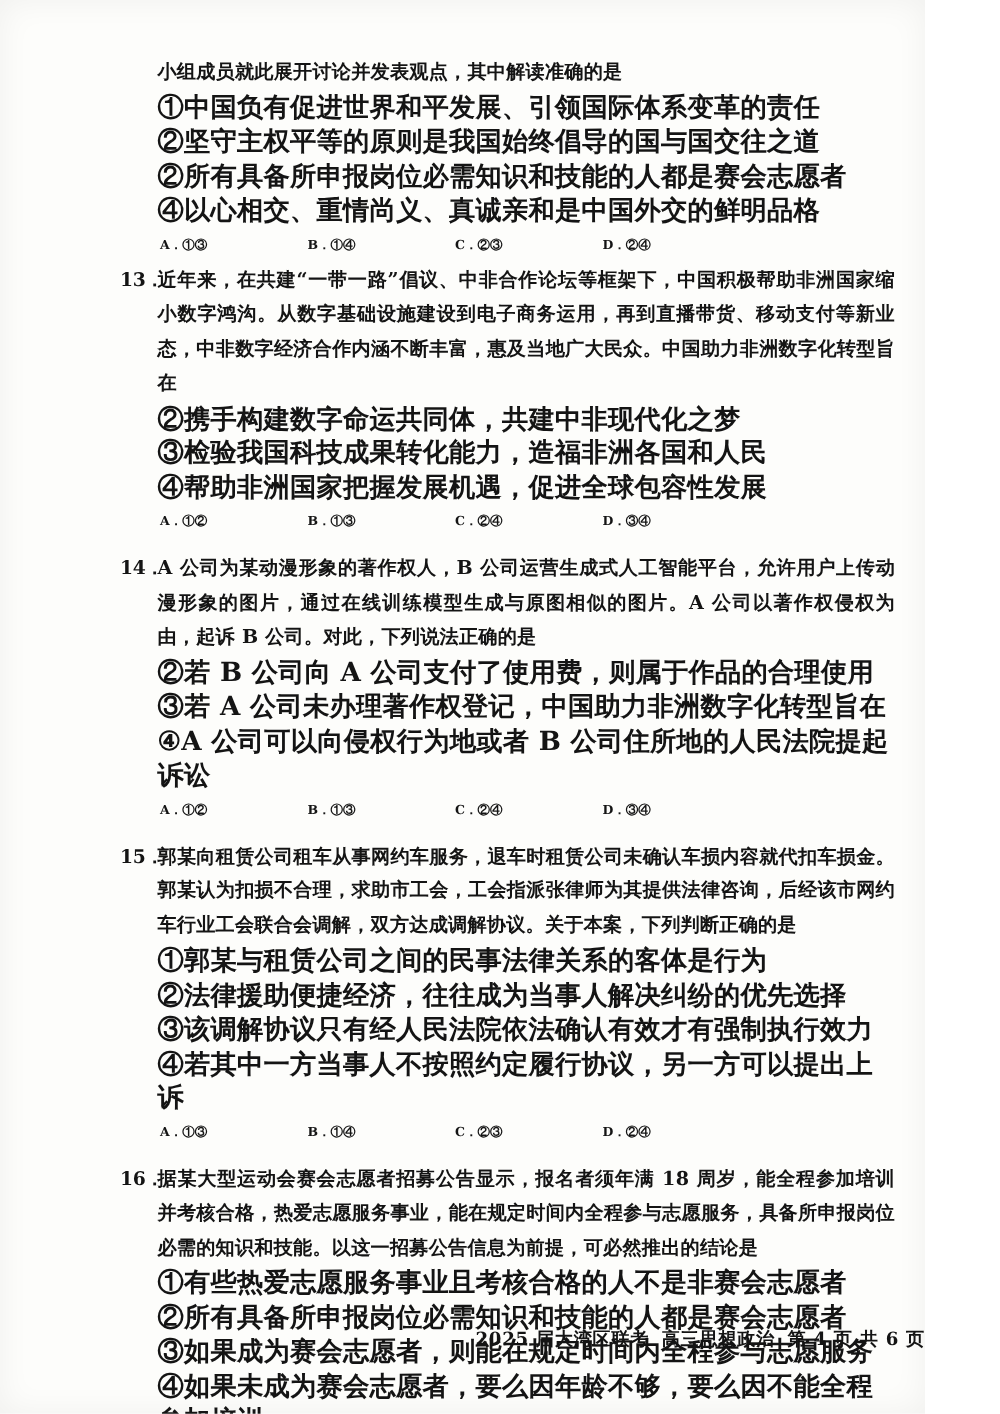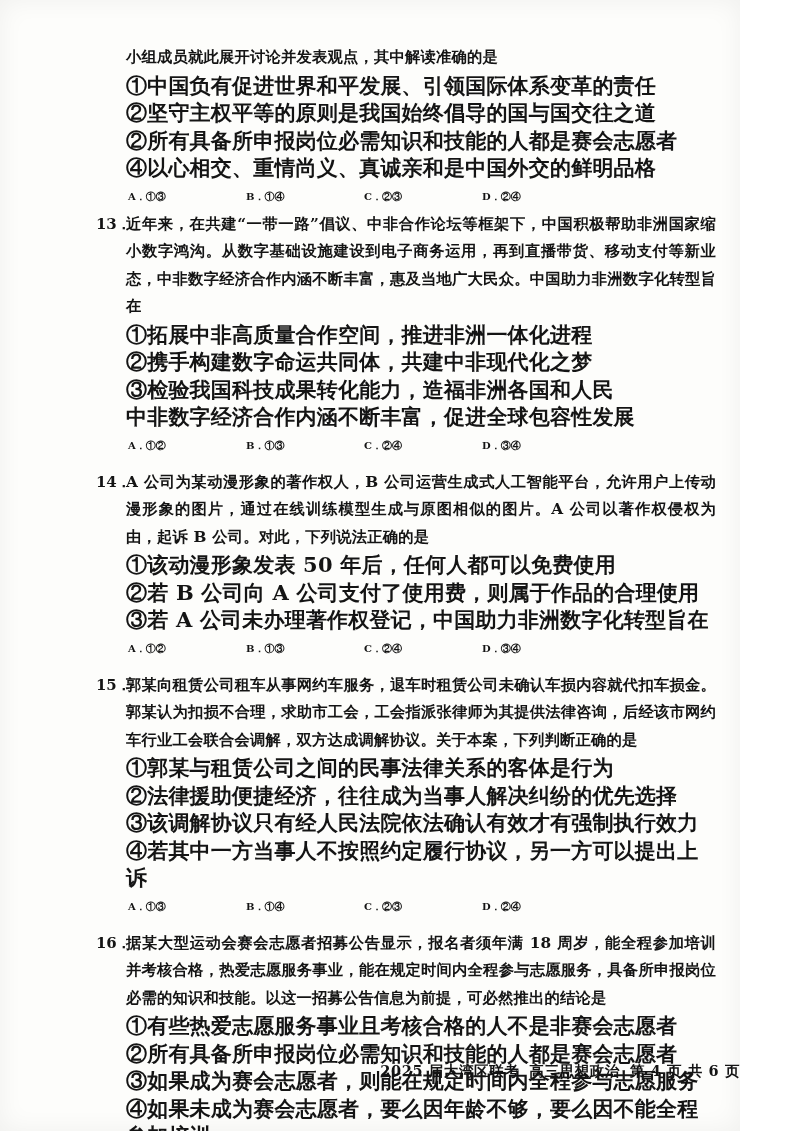--- a/index.html
+++ b/index.html
@@ -111,40 +111,39 @@
         <span class="ch">B．①④</span>
         <span class="ch">C．②③</span>
         <span class="ch">D．②④</span>
       </div>
     </div>
 
     <div class="q-block">
       <div class="q-num">13．</div>
       <div class="q-body">
         <div class="q-stem">近年来，在共建“一带一路”倡议、中非合作论坛等框架下，中国积极帮助非洲国家缩小数字鸿沟。从数字基础设施建设到电子商务运用，再到直播带货、移动支付等新业态，中非数字经济合作内涵不断丰富，惠及当地广大民众。中国助力非洲数字化转型旨在</div>
-        <div class="opt">①拓展中非高质量合作空间，推进非洲一体化进程</div>
         <div class="opt">②携手构建数字命运共同体，共建中非现代化之梦</div>
         <div class="opt">③检验我国科技成果转化能力，造福非洲各国和人民</div>
-        <div class="opt">中非数字经济合作内涵不断丰富，促进全球包容性发展</div>
+        <div class="opt">④帮助非洲国家把握发展机遇，促进全球包容性发展</div>
         <div class="choices">
           <span class="ch">A．①②</span>
           <span class="ch">B．①③</span>
           <span class="ch">C．②④</span>
           <span class="ch">D．③④</span>
         </div>
       </div>
     </div>
 
     <div class="q-block">
       <div class="q-num">14．</div>
       <div class="q-body">
         <div class="q-stem">A 公司为某动漫形象的著作权人，B 公司运营生成式人工智能平台，允许用户上传动漫形象的图片，通过在线训练模型生成与原图相似的图片。A 公司以著作权侵权为由，起诉 B 公司。对此，下列说法正确的是</div>
-        <div class="opt">①该动漫形象发表 50 年后，任何人都可以免费使用</div>
         <div class="opt">②若 B 公司向 A 公司支付了使用费，则属于作品的合理使用</div>
         <div class="opt">③若 A 公司未办理著作权登记，中国助力非洲数字化转型旨在</div>
+        <div class="opt">④A 公司可以向侵权行为地或者 B 公司住所地的人民法院提起诉讼</div>
         <div class="choices">
           <span class="ch">A．①②</span>
           <span class="ch">B．①③</span>
           <span class="ch">C．②④</span>
           <span class="ch">D．③④</span>
         </div>
       </div>
     </div>
 
     <div class="q-block">

